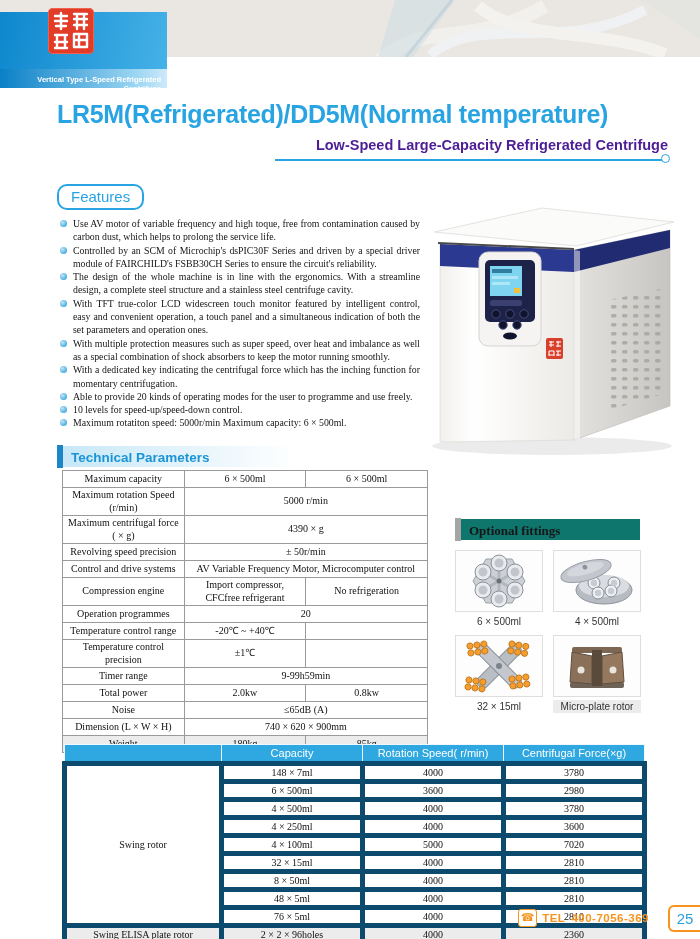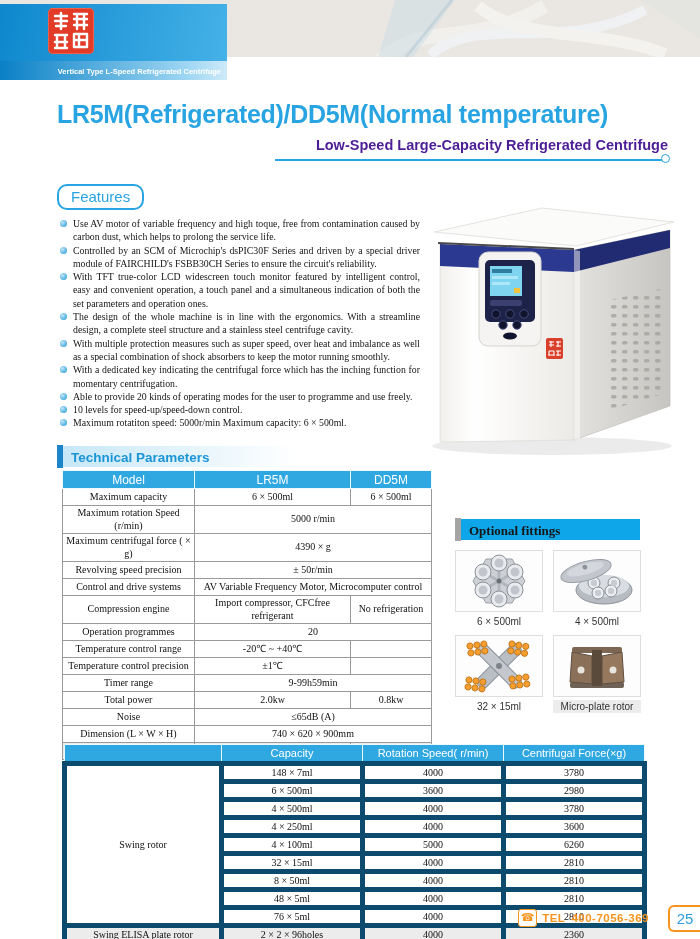--- a/index.html
+++ b/index.html
@@ -1,21 +1,21 @@
 <!DOCTYPE html>
 <html><head>
 <meta charset="utf-8">
 <style>
   html,body{margin:0;padding:0;background:#fff;}
   .page{position:relative;width:700px;height:939px;background:#fff;overflow:hidden;
         font-family:"Liberation Serif",serif;color:#111;}
 
   
   .hdr-gray{position:absolute;left:0;top:0;width:700px;height:57px;}
-  .hdr-blue{position:absolute;left:0;top:4px;width:227px;height:76px;}
+  .hdr-blue{position:absolute;left:0;top:12px;width:167px;height:76px;}
   .hdr-blue .top{height:57px;background:linear-gradient(100deg,#0e87cd,#45b2e8);}
   .hdr-blue .strip{height:19px;box-sizing:border-box;
      background:linear-gradient(90deg,#0a80c6,#9dd6f3 82%,#cdeaf9);
      color:#fff;font:bold 7.5px "Liberation Sans",sans-serif;
      text-align:right;padding:6px 6px 0 0;letter-spacing:0;}
   .seal{position:absolute;left:48px;top:8px;width:46px;height:46px;background:#e23c28;border-radius:5px;
         box-shadow:0 0 0 1px #f0604a inset;}
 
   
   .title{position:absolute;left:57px;top:100px;width:630px;white-space:nowrap;
@@ -37,21 +37,21 @@
   
   .photo{position:absolute;left:424px;top:188px;width:266px;height:272px;}
 
   
   .sec-head{position:absolute;height:21px;line-height:21px;}
   .sec-head .bar{position:absolute;left:0;top:-1px;width:6px;height:23px;}
   .sec-head .txt{margin-left:14px;}
   .tp{left:57px;top:446px;width:240px;background:linear-gradient(90deg,#c6e7f7,rgba(255,255,255,0));}
   .tp .bar{background:#1d86c8;}
   .tp .txt{font:bold 13.5px "Liberation Sans",sans-serif;color:#1b95d6;}
-  .of{left:455px;top:519px;width:185px;background:#0ea5e9;}
+  .of{left:455px;top:519px;width:185px;background:#0f766e;}
   .of .bar{background:#a5a5a5;}
   .of .txt{font:bold 13px "Liberation Serif",serif;color:#161616;}
 
   
   table{border-collapse:collapse;table-layout:fixed;}
   .tech{position:absolute;left:62px;top:470px;width:366px;font-size:10px;}
   .rotor{position:absolute;left:62px;top:744px;width:576px;font-size:10px;}
   .tech th,.rotor th{background:#2fa7e0;color:#fff;font-family:"Liberation Sans",sans-serif;
      font-weight:normal;border:1px solid #eef8fe;padding:0;}
   .tech th{font-size:12px;height:17px;}
@@ -113,22 +113,22 @@
 
   <div class="title">LR5M(Refrigerated)/DD5M(Normal temperature)</div>
   <div class="subwrap">Low-Speed Large-Capacity Refrigerated Centrifuge</div>
   <div class="subline"></div>
   <div class="subdot"></div>
 
   <div class="feat-head">Features</div>
   <div class="flist">
       <div class="feat"><span class="dot"></span><span class="ftxt">Use AV motor of variable frequency and high toque, free from contamination caused by carbon dust, which helps to prolong the service life.</span></div>
       <div class="feat"><span class="dot"></span><span class="ftxt">Controlled by an SCM of Microchip's dsPIC30F Series and driven by a special driver module of FAIRCHILD's FSBB30CH Series to ensure the circuit's reliability.</span></div>
+      <div class="feat"><span class="dot"></span><span class="ftxt">The design of the whole machine is in line with the ergonomics. With a streamline design, a complete steel structure and a stainless steel centrifuge cavity.</span></div>
       <div class="feat"><span class="dot"></span><span class="ftxt">With TFT true-color LCD widescreen touch monitor featured by intelligent control, easy and convenient operation, a touch panel and a simultaneous indication of both the set parameters and operation ones.</span></div>
-      <div class="feat"><span class="dot"></span><span class="ftxt">The design of the whole machine is in line with the ergonomics. With a streamline design, a complete steel structure and a stainless steel centrifuge cavity.</span></div>
       <div class="feat"><span class="dot"></span><span class="ftxt">With multiple protection measures such as super speed, over heat and imbalance as well as a special combination of shock absorbers to keep the motor running smoothly.</span></div>
       <div class="feat"><span class="dot"></span><span class="ftxt">With a dedicated key indicating the centrifugal force which has the inching function for momentary centrifugation.</span></div>
       <div class="feat"><span class="dot"></span><span class="ftxt">Able to provide 20 kinds of operating modes for the user to programme and use freely.</span></div>
       <div class="feat"><span class="dot"></span><span class="ftxt">10 levels for speed-up/speed-down control.</span></div>
       <div class="feat"><span class="dot"></span><span class="ftxt">Maximum rotatiton speed: 5000r/min Maximum capacity: 6 × 500ml.</span></div>
     </div>
 
   <div class="photo">
     <svg width="266" height="272" viewBox="0 0 266 272">
       <defs>
@@ -180,25 +180,20 @@
     </svg>
   </div>
 
   <div class="sec-head tp">
     <span class="bar"></span>
     <span class="txt">Technical Parameters</span>
   </div>
   <table class="tech">
       <tbody>
         <tr>
-          <th style="width:131px">Model</th>
-          <th style="width:155px">LR5M</th>
-          <th style="width:80px">DD5M</th>
-        </tr>
-        <tr>
           <td class="lbl">Maximum capacity</td>
           <td>6 × 500ml</td>
           <td>6 × 500ml</td>
         </tr>
         <tr>
           <td class="lbl">Maximum rotation Speed (r/min)</td>
           <td colspan="2">5000 r/min</td>
         </tr>
         <tr>
           <td class="lbl">Maximum centrifugal force ( × g)</td>
@@ -389,21 +384,21 @@
           <td>3780</td>
         </tr>
         <tr>
           <td>4 × 250ml</td>
           <td>4000</td>
           <td>3600</td>
         </tr>
         <tr>
           <td>4 × 100ml</td>
           <td>5000</td>
-          <td>6260</td>
+          <td>7020</td>
         </tr>
         <tr>
           <td>32 × 15ml</td>
           <td>4000</td>
           <td>2810</td>
         </tr>
         <tr>
           <td>8 × 50ml</td>
           <td>4000</td>
           <td>2810</td>

